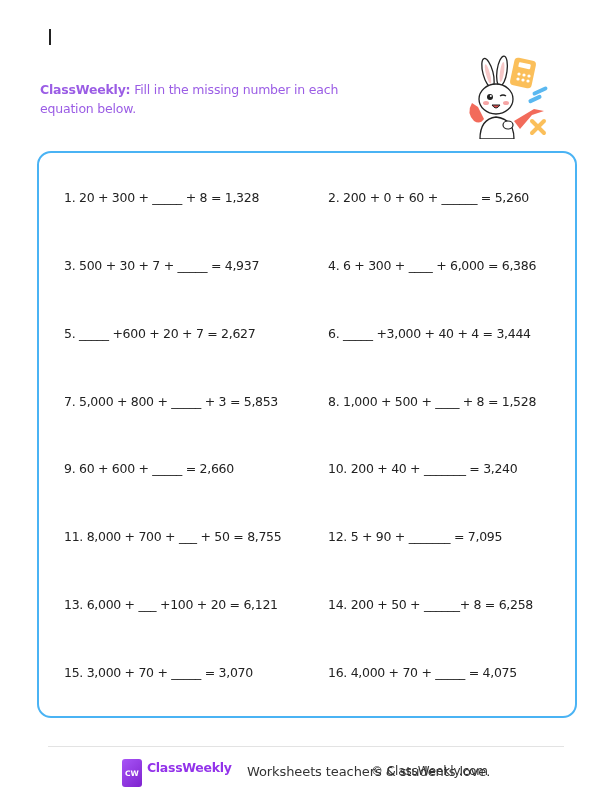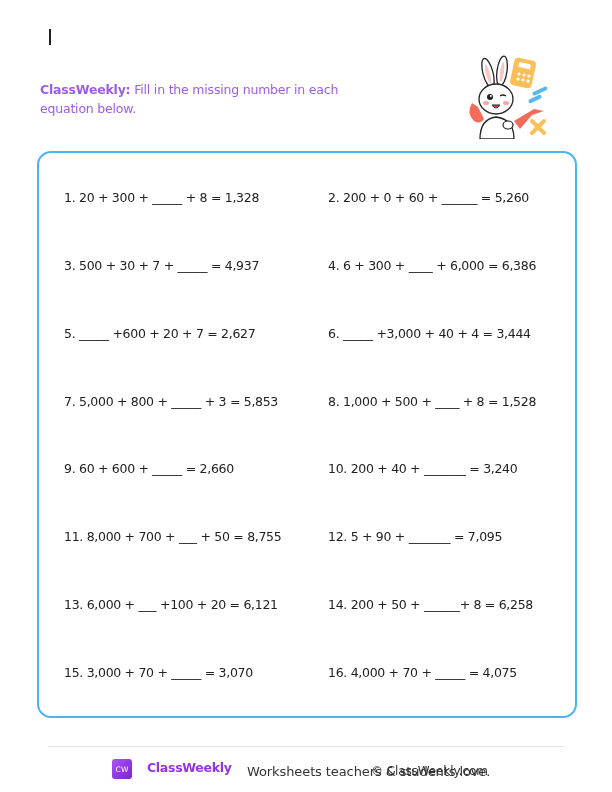--- a/index.html
+++ b/index.html
@@ -15,21 +15,21 @@
     .instructions .lbl { font-weight: bold; }
 
     .mascot { position: absolute; left: 462px; top: 55px; width: 94px; height: 84px; }
 
     .box { position: absolute; left: 37px; top: 151px; width: 540px; height: 567px; border: 2.5px solid #4ab3f4; border-radius: 14px; }
 
     .problem { position: absolute; font-family: "DejaVu Sans", sans-serif; font-size: 12.5px; color: #222; white-space: nowrap; letter-spacing: -0.3px; }
 
     .footer-line { position: absolute; left: 48px; top: 746px; width: 516px; height: 1px; background: #e3e3e3; }
     .footer { position: absolute; top: 758px; left: 0; width: 612px; height: 22px; }
-    .logo-badge { position: absolute; left: 112px; top: 1px; width: 20px; height: 20px; border-radius: 3px; background: linear-gradient(135deg, #a855f7, #7e22ce); color: #fff; font-family: "DejaVu Sans", sans-serif; font-weight: normal; font-size: 7.5px; display: flex; align-items: center; justify-content: center; letter-spacing: 0.2px; }
+    .logo-badge { position: absolute; left: 122px; top: 1px; width: 20px; height: 28px; border-radius: 3px; background: linear-gradient(135deg, #a855f7, #7e22ce); color: #fff; font-family: "DejaVu Sans", sans-serif; font-weight: bold; font-size: 7.5px; display: flex; align-items: center; justify-content: center; letter-spacing: 0.2px; }
     .logo-text { position: absolute; left: 147px; top: 2px; font-family: "DejaVu Sans", sans-serif; font-weight: bold; font-size: 12.5px; color: #9333ea; letter-spacing: -0.3px; }
     .tagline { position: absolute; left: 247px; top: 6px; font-family: "DejaVu Sans", sans-serif; font-size: 13px; color: #333; letter-spacing: -0.1px; text-align: center; }
     .copyright { position: absolute; left: 371px; top: 6px; font-family: "DejaVu Sans", sans-serif; font-size: 12px; color: #333; letter-spacing: -0.1px; }
   </style>
 </head>
 <body>
 
 <div class="header">
   <span class="sep"></span>
 </div>

